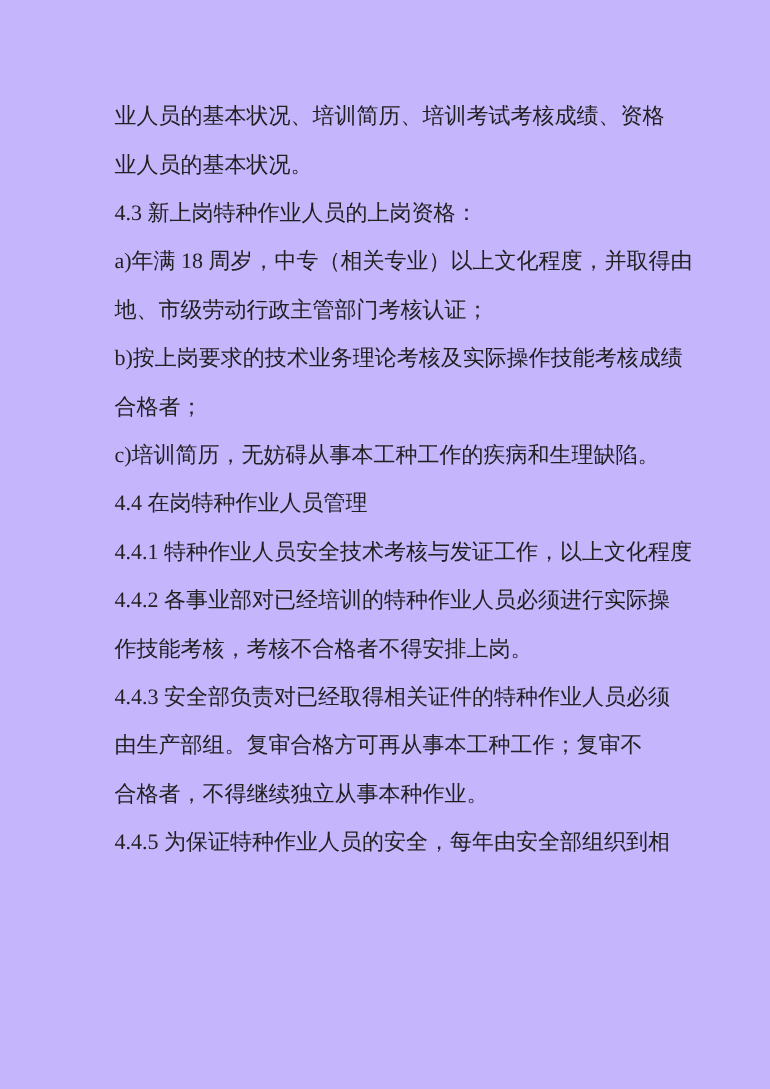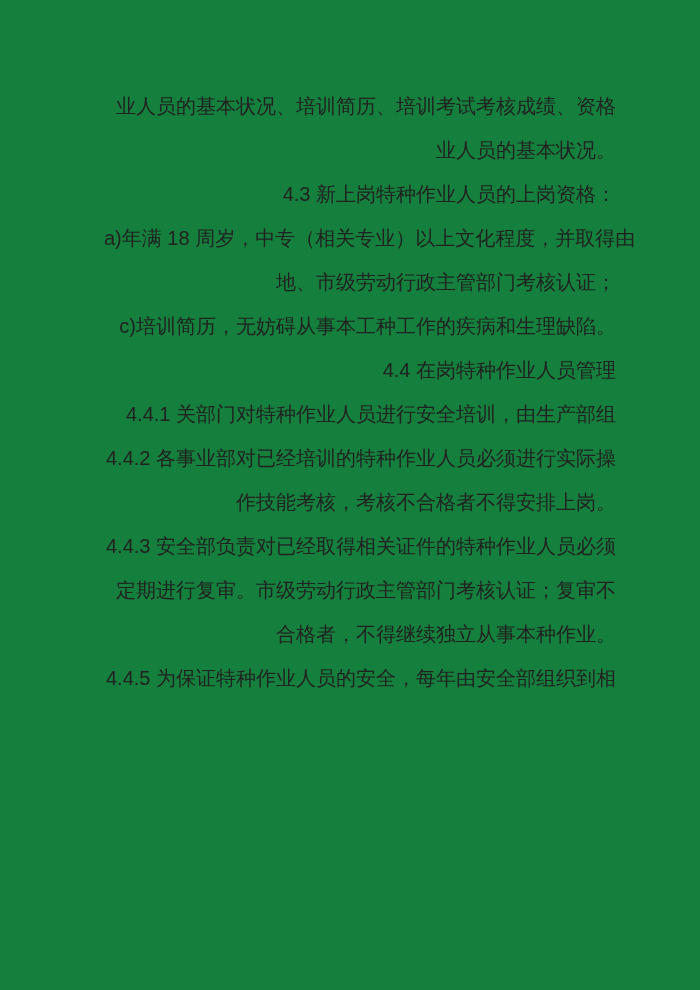--- a/index.html
+++ b/index.html
@@ -4,24 +4,23 @@
 <style>
   html, body {
     margin: 0;
     padding: 0;
     background: #ffffff;
   }
   .doc-page {
     position: relative;
     width: 700px;
     height: 990px;
-    background: #15803d;
+    background: #c4b5fd;
     overflow: hidden;
-    font-family: Liberation Sans, sans-serif;
-    text-align: right;
+    font-family: Liberation Serif, serif;
   }
   .text-col {
     position: absolute;
     left: 104px;
     top: 84px;
     width: 512px;
   }
   .para {
     margin: 0;
     padding: 0;
@@ -48,41 +47,45 @@
 
     <div class="para">
       <div class="line">4.3 新上岗特种作业人员的上岗资格：</div>
     </div>
 
     <div class="para">
       <div class="line">a)年满 18 周岁，中专（相关专业）以上文化程度，并取得由</div>
       <div class="line">地、市级劳动行政主管部门考核认证；</div>
     </div>
 
+    <div class="para">
+      <div class="line">b)按上岗要求的技术业务理论考核及实际操作技能考核成绩</div>
+      <div class="line">合格者；</div>
+    </div>
 
     <div class="para">
       <div class="line">c)培训简历，无妨碍从事本工种工作的疾病和生理缺陷。</div>
     </div>
 
     <div class="para">
       <div class="line">4.4 在岗特种作业人员管理</div>
     </div>
 
     <div class="para">
-      <div class="line">4.4.1 关部门对特种作业人员进行安全培训，由生产部组</div>
+      <div class="line">4.4.1 特种作业人员安全技术考核与发证工作，以上文化程度</div>
     </div>
 
     <div class="para">
       <div class="line">4.4.2 各事业部对已经培训的特种作业人员必须进行实际操</div>
       <div class="line">作技能考核，考核不合格者不得安排上岗。</div>
     </div>
 
     <div class="para">
       <div class="line">4.4.3 安全部负责对已经取得相关证件的特种作业人员必须</div>
-      <div class="line">定期进行复审。市级劳动行政主管部门考核认证；复审不</div>
+      <div class="line">由生产部组。复审合格方可再从事本工种工作；复审不</div>
       <div class="line">合格者，不得继续独立从事本种作业。</div>
     </div>
 
     <div class="para">
       <div class="line">4.4.5 为保证特种作业人员的安全，每年由安全部组织到相</div>
     </div>
 
   </div>
 </div>
 

